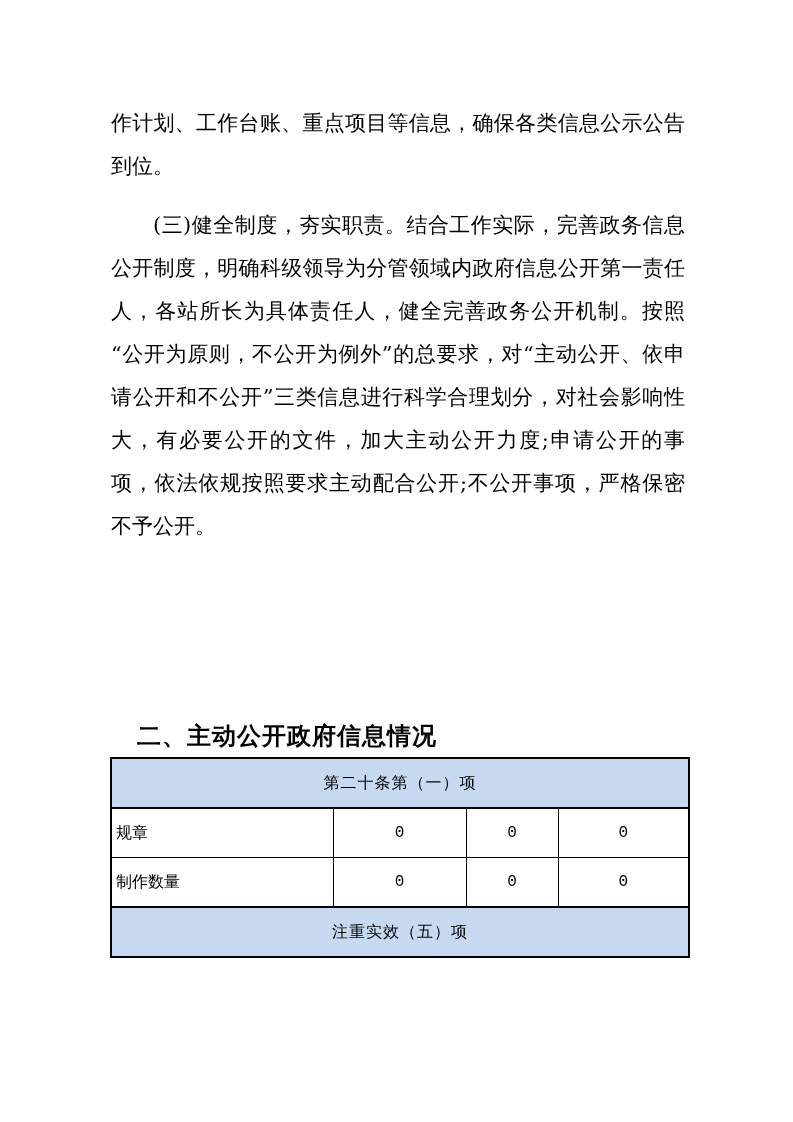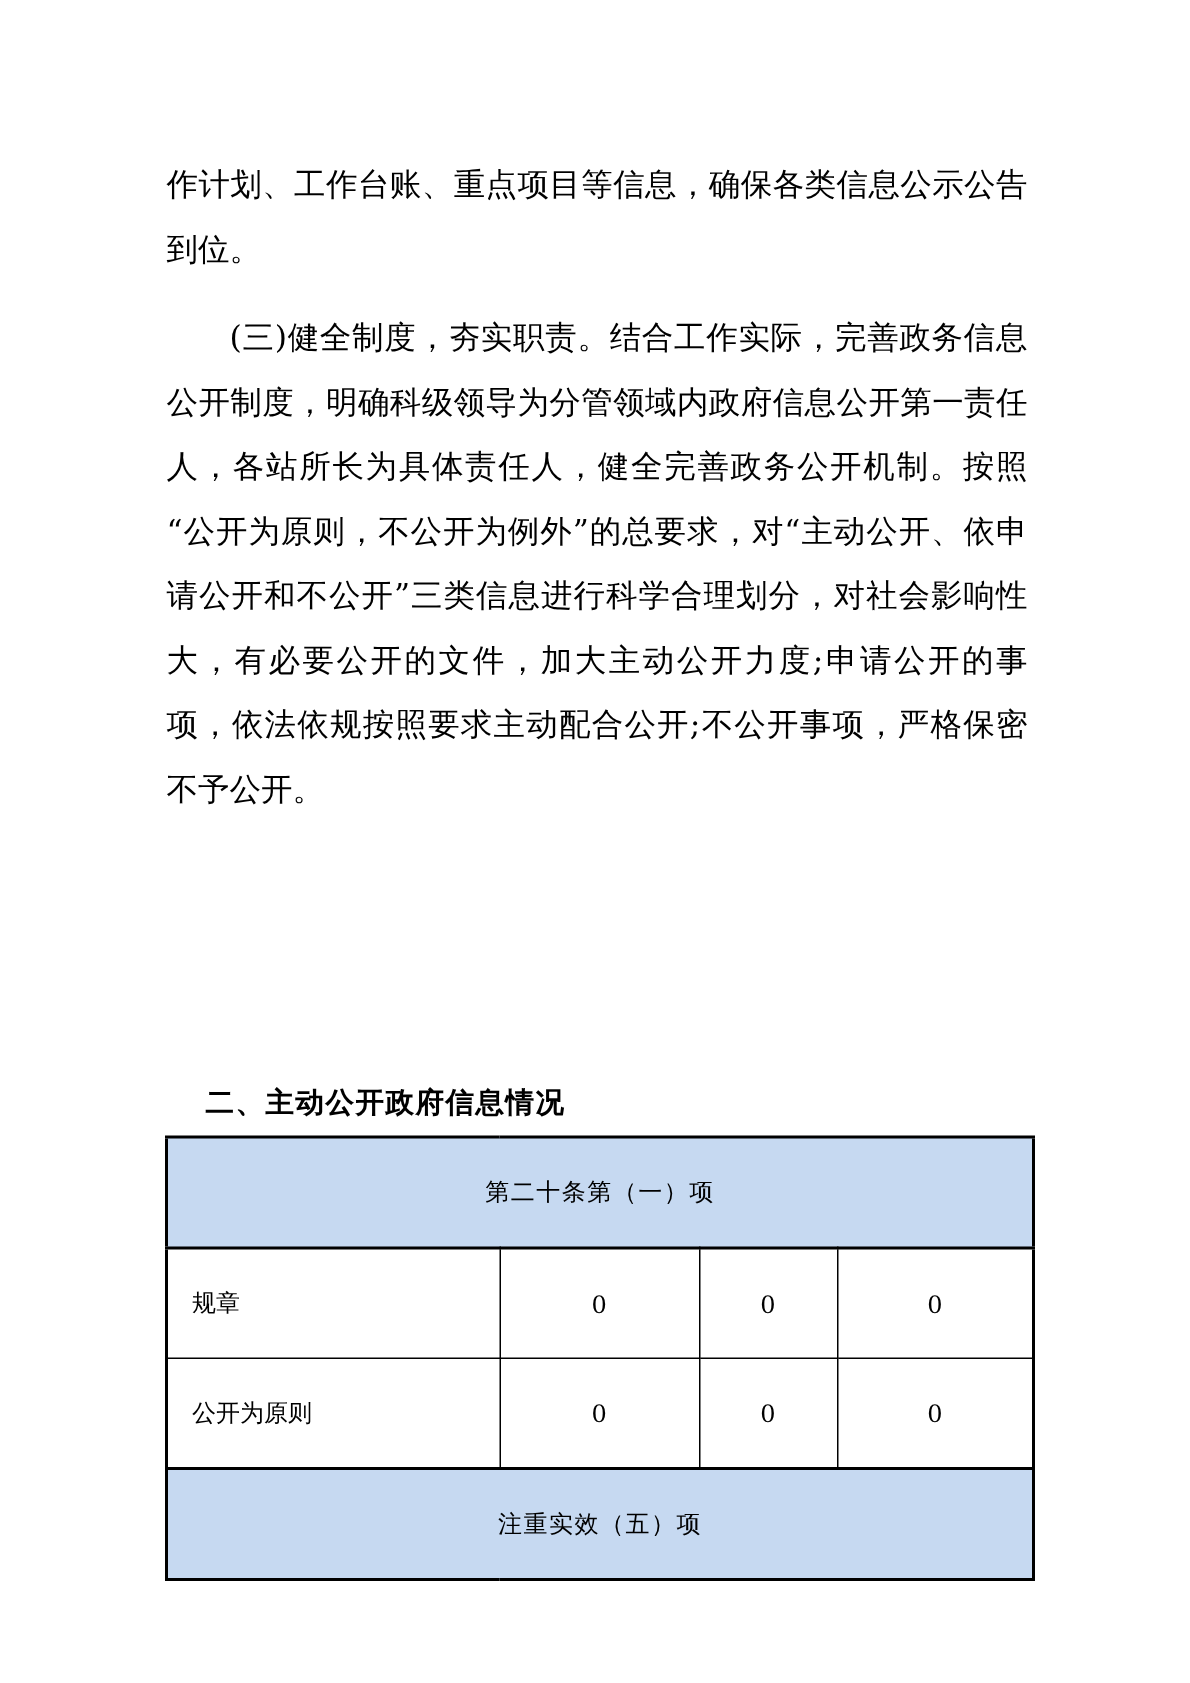--- a/index.html
+++ b/index.html
@@ -19,56 +19,56 @@
     text-align:justify;
     text-justify:inter-ideograph;
   }
   .textblock p{margin:16px;padding:0;}
   .textblock p.indent{text-indent:2em;}
   .section-heading{
     position:absolute;
     left:95px;top:719px;width:606px;
     font-family:"Liberation Sans","DejaVu Sans",sans-serif;
     font-weight:bold;
-    font-size:19px;
+    font-size:24px;
     line-height:34px;
     text-indent:42px;
     letter-spacing:1px;
   }
   table.doc-table{
     position:absolute;
     left:110px;top:757px;
     width:578px;
     border-collapse:collapse;
     table-layout:fixed;
     font-size:16px;
     color:#000000;
     border:2px solid #000000;
   }
   table.doc-table td, table.doc-table th{
     border:1px solid #000000;
     font-weight:normal;
-    padding:16px;
+    padding:4px;
     vertical-align:middle;
   }
   tr.band td{
     background:#c6d9f1;
     border-top:2px solid #000000;
     border-bottom:2px solid #000000;
     text-align:center;
     height:40px;
     letter-spacing:1px;
   }
   tr.col-headers th{
     height:68px;
     text-align:center;
     white-space:pre-line;
     line-height:26px;
   }
-  tr.data-row td{height:40px;}
+  tr.data-row td{height:40px;font-family:Liberation Mono, monospace;}
   td.label-cell{text-align:left;padding-left:10px;}
   td.num-cell{text-align:center;}
 </style>
 </head>
 <body>
 
 <div class="page">
 
   <div class="textblock">
     <p>作计划、工作台账、重点项目等信息，确保各类信息公示公告到位。</p>
@@ -88,21 +88,21 @@
       <tr class="band">
         <td colspan="4">第二十条第（一）项</td>
       </tr>
       <tr class="data-row">
         <td class="label-cell">规章</td>
         <td class="num-cell">0</td>
         <td class="num-cell">0</td>
         <td class="num-cell">0</td>
       </tr>
       <tr class="data-row">
-        <td class="label-cell">公开为原则</td>
+        <td class="label-cell">制作数量</td>
         <td class="num-cell">0</td>
         <td class="num-cell">0</td>
         <td class="num-cell">0</td>
       </tr>
       <tr class="band">
         <td colspan="4">注重实效（五）项</td>
       </tr>
     </tbody>
   </table>
 

